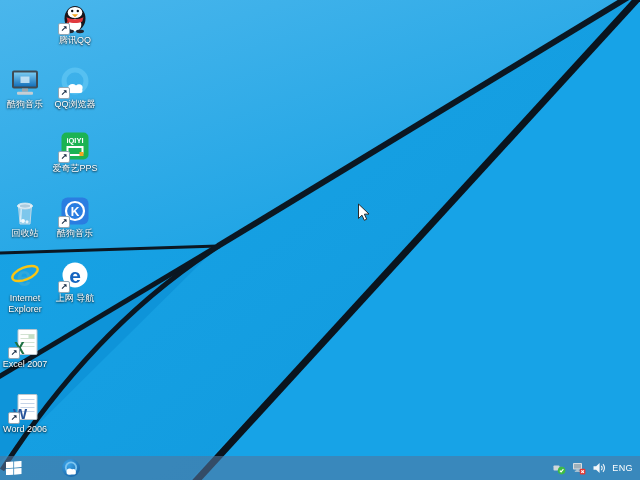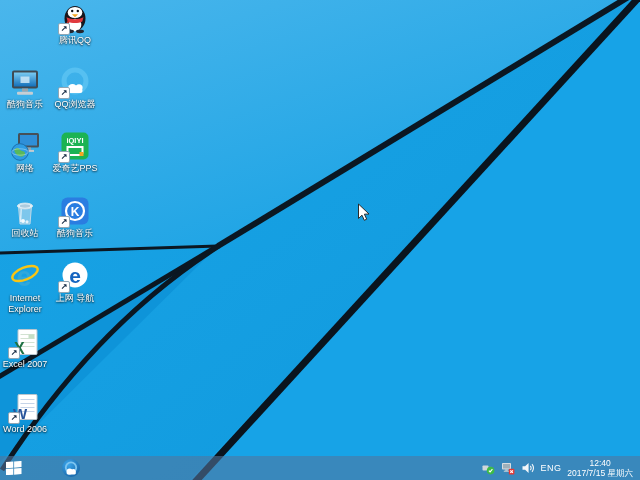--- a/index.html
+++ b/index.html
@@ -105,34 +105,20 @@
           <circle cx="13.5" cy="22.5" r="4.6"></circle>
           <circle cx="20" cy="21.8" r="3.6"></circle>
           <rect x="9.5" y="22.5" width="14" height="4.5" rx="2.2"></rect>
         </g>
       </svg>
       <span class="sc">↗</span>
     </div>
     <div class="lbl">QQ浏览器</div>
   </div>
 
-  <div class="cell" style="left:1px;top:130px;">
-    <div class="ic">
-      <svg width="32" height="32" viewBox="0 0 32 32">
-        <rect x="9" y="3" width="21" height="14.5" rx="1.5" fill="#465058"></rect>
-        <rect x="11" y="5" width="17" height="10.5" fill="#2F8FD8"></rect>
-        <rect x="17" y="17.5" width="5" height="2.4" fill="#98A2A9"></rect>
-        <rect x="14" y="19.9" width="11" height="2" fill="#C3CBD1"></rect>
-        <circle cx="11" cy="22" r="8.3" fill="#2E9DE4" stroke="#1C6FAE" stroke-width="1"></circle>
-        <path d="M5.5 19.5c2-2.2 4.3-2 5.3.1 1 2 4 .9 5 2.9s-1.2 4.3-3.3 4.2c-2.6-.1-7.8-3.3-7-7.2z" fill="#58B85C"></path>
-        <ellipse cx="11" cy="22" rx="8.3" ry="3.2" fill="none" stroke="rgba(255,255,255,.45)" stroke-width=".8"></ellipse>
-      </svg>
-    </div>
-    <div class="lbl">网络</div>
-  </div>
 
   <div class="cell" style="left:51px;top:130px;">
     <div class="ic">
       <svg width="32" height="32" viewBox="0 0 32 32">
         <rect x="2.5" y="2.5" width="27" height="27" rx="5" fill="#1CB353"></rect>
         <text x="16" y="13" font-size="7.5" font-weight="bold" fill="#fff" text-anchor="middle" font-family="Liberation Sans, sans-serif">iQIYI</text>
         <path d="M8.5 17h15v5.5a2.5 2.5 0 0 1-2.5 2.5H11a2.5 2.5 0 0 1-2.5-2.5z" fill="none" stroke="#fff" stroke-width="2"></path>
         <rect x="20.5" y="22" width="4" height="4" fill="#F6A623"></rect>
       </svg>
       <span class="sc">↗</span>
@@ -254,20 +240,16 @@
         <rect x="4.2" y="8.5" width="2.6" height="1.2" fill="#CFD6DA"></rect>
         <rect x="2.8" y="9.7" width="5.4" height="1" fill="#CFD6DA"></rect>
         <rect x="7.8" y="7.8" width="5.6" height="5.6" rx="1" fill="#E53935"></rect>
         <path d="M9.3 9.3l2.6 2.6M11.9 9.3l-2.6 2.6" stroke="#fff" stroke-width="1.1"></path>
       </svg>
       <svg width="14" height="14" viewBox="0 0 14 14">
         <path d="M1.5 5.2h2.6L7.6 2v10L4.1 8.8H1.5z" fill="#F2F6F9"></path>
         <path d="M9.3 4.8a3.6 3.6 0 0 1 0 4.4M11 3.2a6.2 6.2 0 0 1 0 7.6" stroke="#F2F6F9" stroke-width="1.1" fill="none"></path>
       </svg>
       <span class="eng">ENG</span>
-      <div class="clock">
-        <div>12:40</div>
-        <div>2017/7/15 星期六</div>
-      </div>
     </div>
   </div>
 
 </div>
 
 </body></html>

